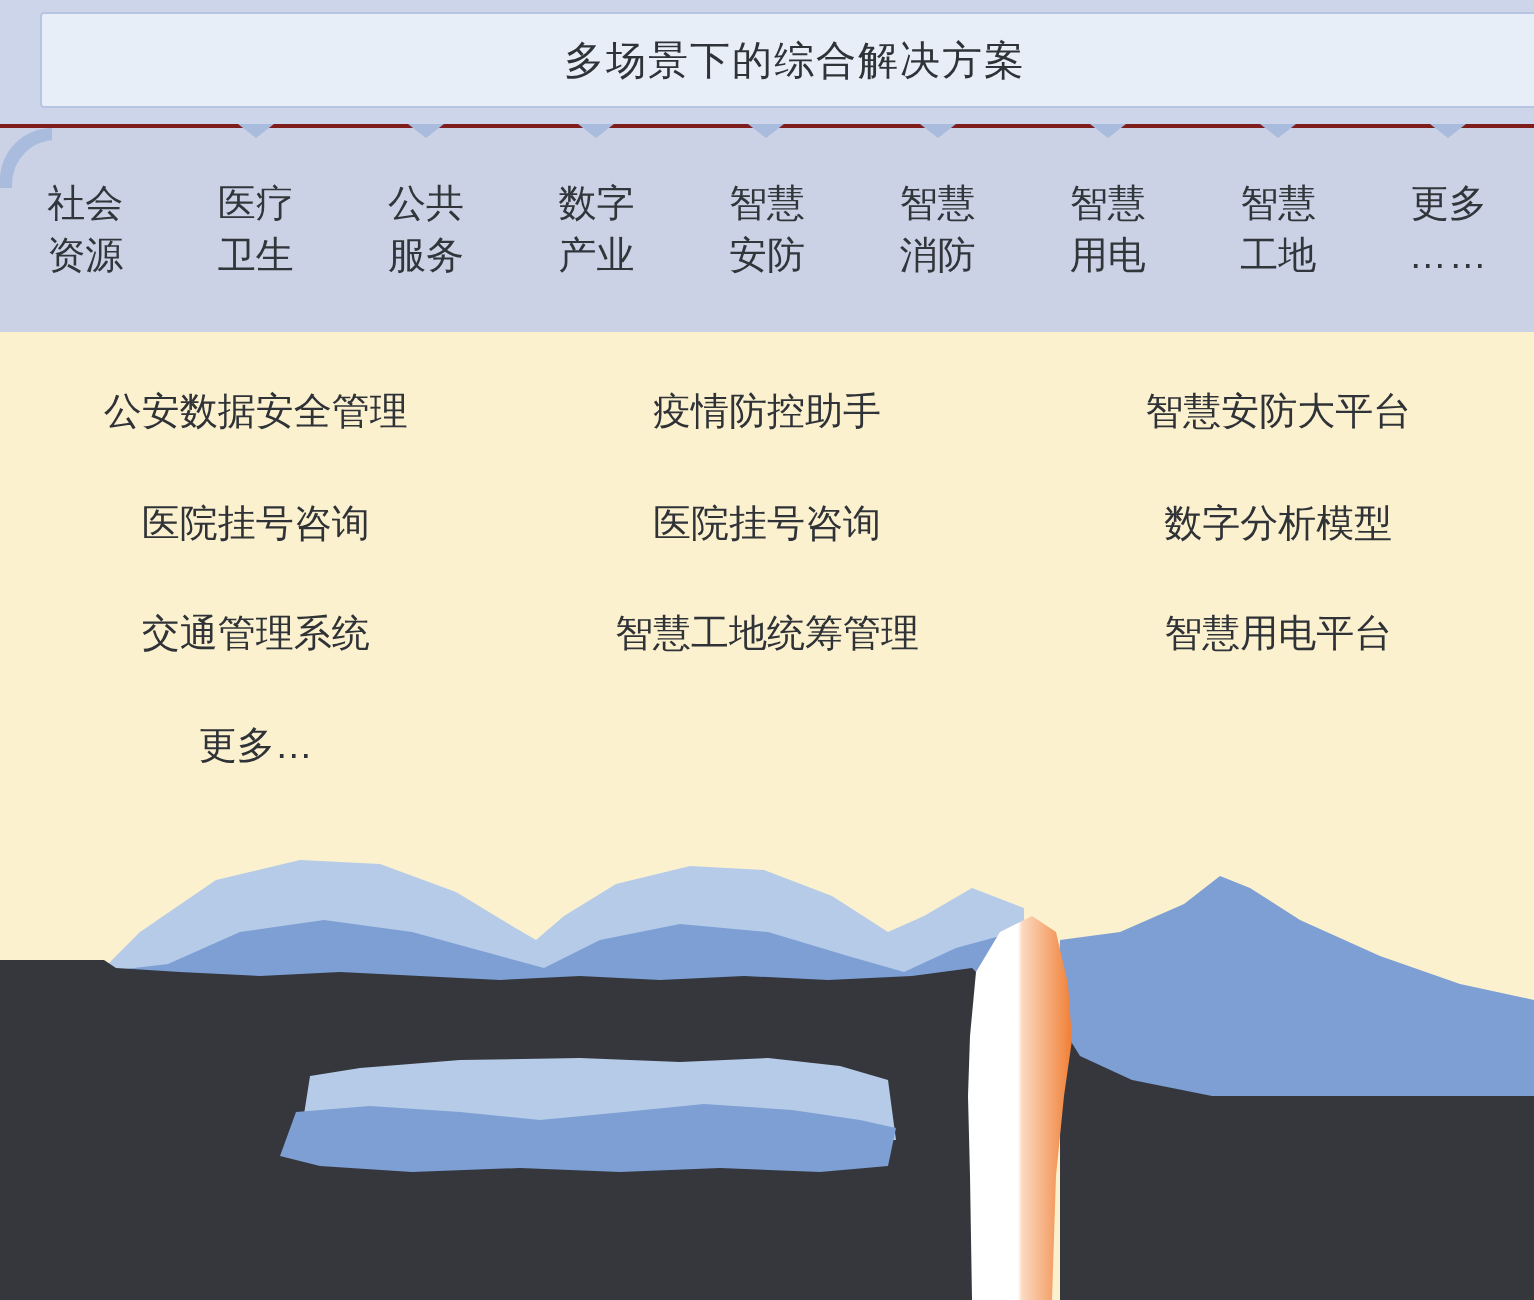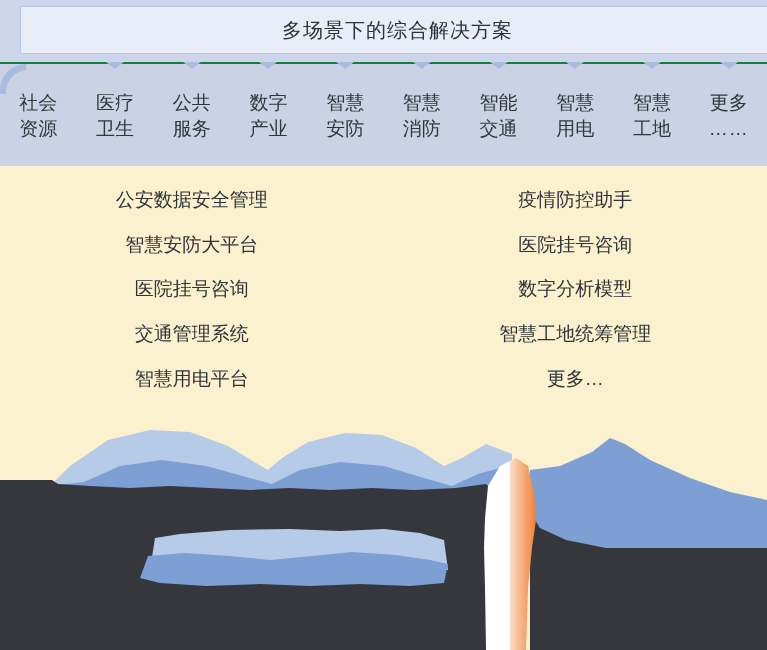--- a/index.html
+++ b/index.html
@@ -48,21 +48,21 @@
   }
 
   
   .tabbar {
     position: absolute;
     left: 0;
     top: 62px;
     width: 767px;
     height: 104px;
     background: #ccd2e5;
-    border-top: 2px solid #15803d;
+    border-top: 2px solid #7f1d1d;
     box-sizing: border-box;
   }
   .tabbar-rounded-left {
     position: absolute;
     left: 0; top: 0;
     width: 26px; height: 30px;
     background: #a9bcdd;
     border-top-left-radius: 26px;
   }
   .tabbar-rounded-left::after {
@@ -129,21 +129,21 @@
     width: 767px;
     height: 255px;
     background: #fbf1cf;
   }
   .grid {
     position: absolute;
     left: 0; top: 0;
     width: 767px;
     height: 235px;
     display: grid;
-    grid-template-columns: repeat(2, 1fr);
+    grid-template-columns: repeat(3, 1fr);
     grid-auto-rows: 1fr;
     align-items: center;
     justify-items: center;
     padding-top: 12px;
     box-sizing: border-box;
   }
   .solution {
     font-size: 19px;
     color: #2f3337;
     white-space: nowrap;
@@ -202,26 +202,20 @@
           <div class="notch-top"></div>
           <div class="notch-bottom"></div>
           <div class="tab-line">智慧</div>
           <div class="tab-line">安防</div>
         </div>
         <div class="tab">
           <div class="notch-top"></div>
           <div class="notch-bottom"></div>
           <div class="tab-line">智慧</div>
           <div class="tab-line">消防</div>
-        </div>
-        <div class="tab">
-          <div class="notch-top"></div>
-          <div class="notch-bottom"></div>
-          <div class="tab-line">智能</div>
-          <div class="tab-line">交通</div>
         </div>
         <div class="tab">
           <div class="notch-top"></div>
           <div class="notch-bottom"></div>
           <div class="tab-line">智慧</div>
           <div class="tab-line">用电</div>
         </div>
         <div class="tab">
           <div class="notch-top"></div>
           <div class="notch-bottom"></div>

